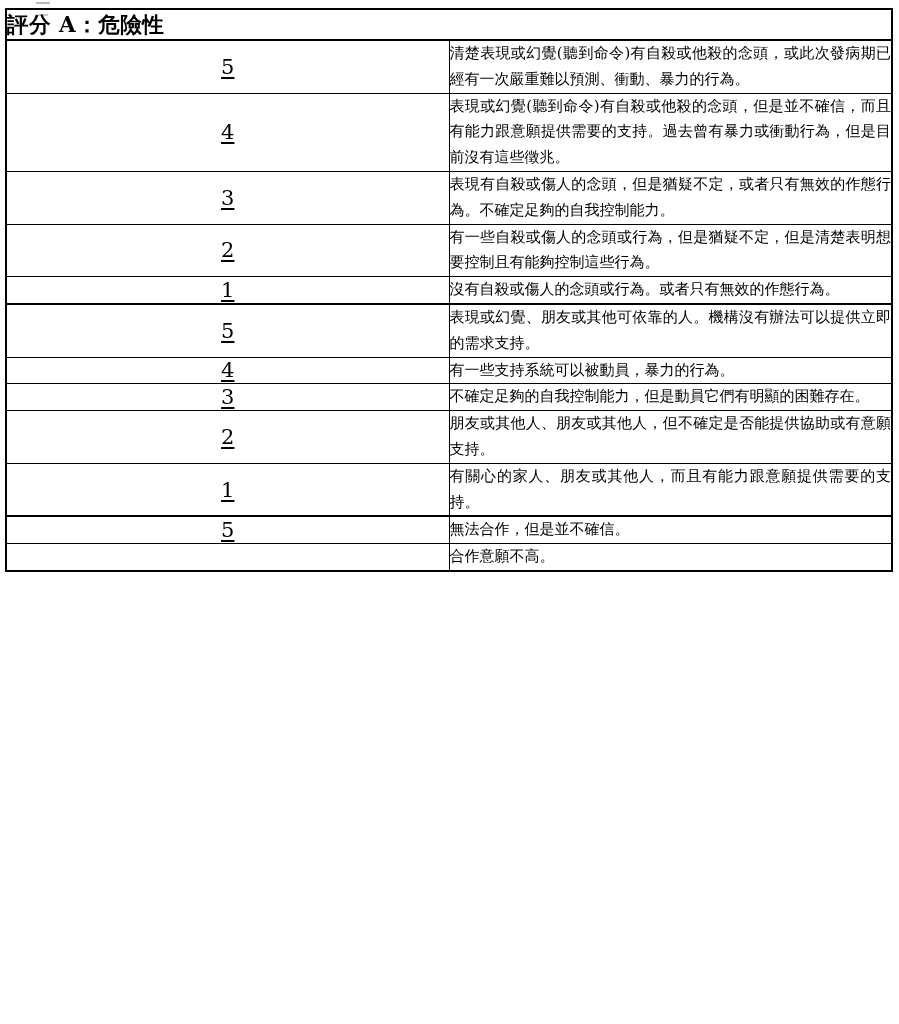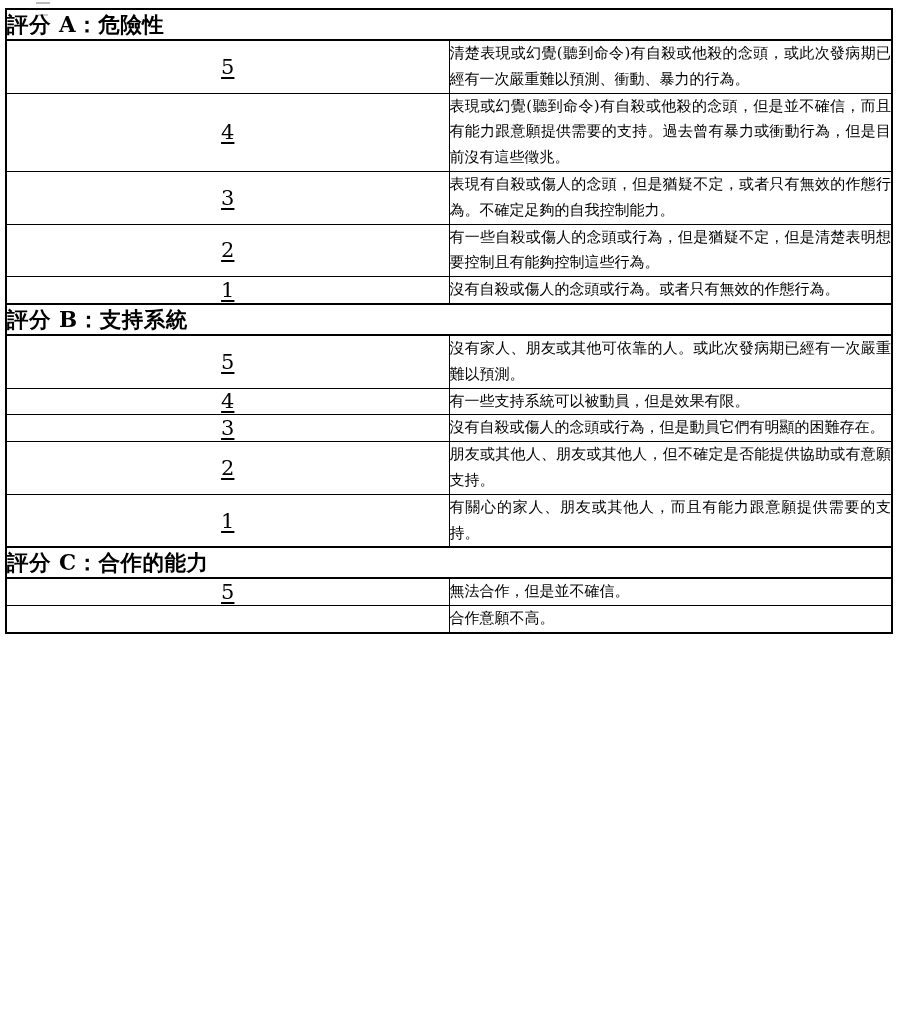--- a/index.html
+++ b/index.html
@@ -137,45 +137,39 @@
           <td class="desc-cell">表現有自殺或傷人的念頭，但是猶疑不定，或者只有無效的作態行為。不確定足夠的自我控制能力。</td>
         </tr>
         <tr>
           <td class="score-cell"><span class="score-num">2</span></td>
           <td class="desc-cell">有一些自殺或傷人的念頭或行為，但是猶疑不定，但是清楚表明想要控制且有能夠控制這些行為。</td>
         </tr>
         <tr class="row-last-of-section">
           <td class="score-cell"><span class="score-num">1</span></td>
           <td class="desc-cell">沒有自殺或傷人的念頭或行為。或者只有無效的作態行為。</td>
         </tr>
-        <tr class="section-row">
-          <td colspan="2" class="section-header">評分 B：支持系統</td>
-        </tr>
         <tr>
           <td class="score-cell"><span class="score-num">5</span></td>
-          <td class="desc-cell">沒有家人、朋友或其他可依靠的人。或此次發病期已經有一次嚴重難以預測。</td>
+          <td class="desc-cell">表現或幻覺、朋友或其他可依靠的人。機構沒有辦法可以提供立即的需求支持。</td>
         </tr>
         <tr>
           <td class="score-cell"><span class="score-num">4</span></td>
-          <td class="desc-cell">有一些支持系統可以被動員，但是效果有限。</td>
+          <td class="desc-cell">有一些支持系統可以被動員，暴力的行為。</td>
         </tr>
         <tr>
           <td class="score-cell"><span class="score-num">3</span></td>
-          <td class="desc-cell">沒有自殺或傷人的念頭或行為，但是動員它們有明顯的困難存在。</td>
+          <td class="desc-cell">不確定足夠的自我控制能力，但是動員它們有明顯的困難存在。</td>
         </tr>
         <tr>
           <td class="score-cell"><span class="score-num">2</span></td>
           <td class="desc-cell">朋友或其他人、朋友或其他人，但不確定是否能提供協助或有意願支持。</td>
         </tr>
         <tr class="row-last-of-section">
           <td class="score-cell"><span class="score-num">1</span></td>
           <td class="desc-cell">有關心的家人、朋友或其他人，而且有能力跟意願提供需要的支持。</td>
-        </tr>
-        <tr class="section-row">
-          <td colspan="2" class="section-header">評分 C：合作的能力</td>
         </tr>
         <tr>
           <td class="score-cell"><span class="score-num">5</span></td>
           <td class="desc-cell">無法合作，但是並不確信。</td>
         </tr>
         <tr>
           <td class="score-cell"></td>
           <td class="desc-cell">合作意願不高。</td>
         </tr>
       </tbody>

